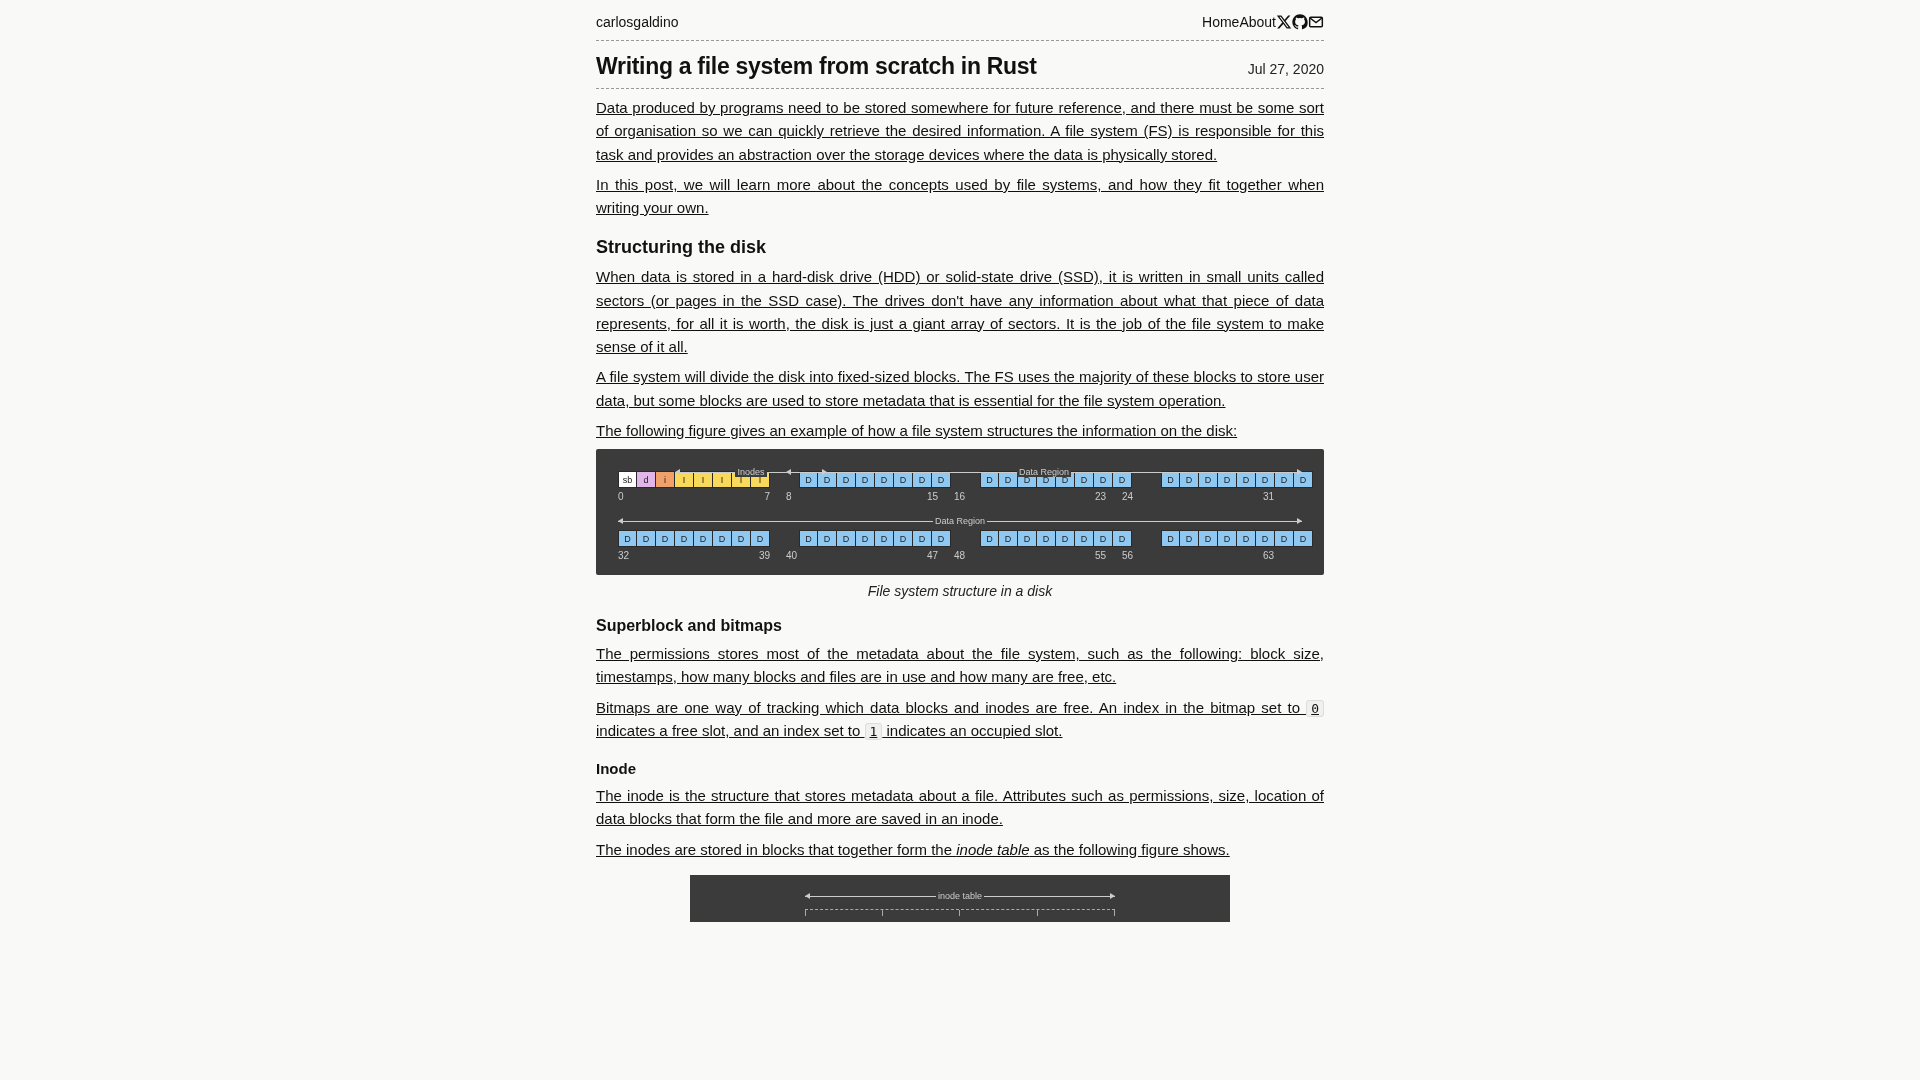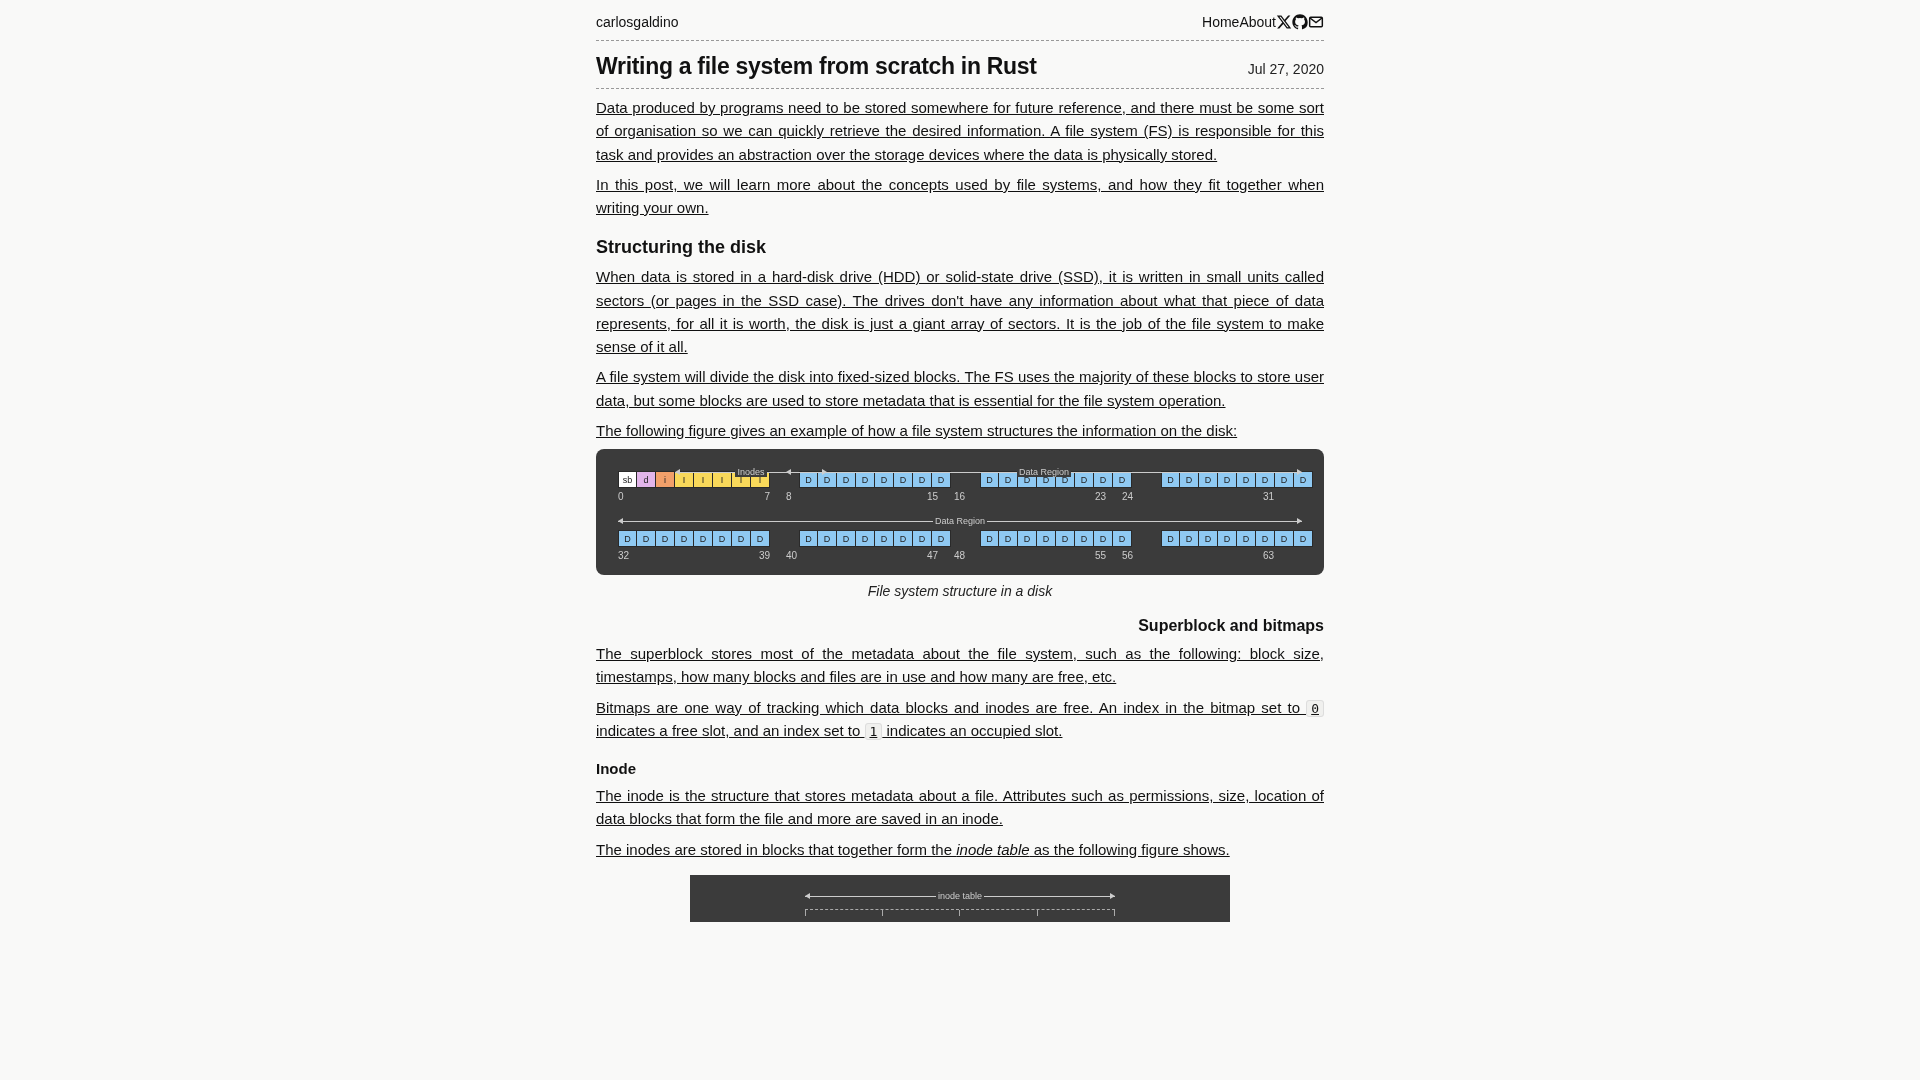--- a/index.html
+++ b/index.html
@@ -29,36 +29,36 @@
     display: flex;
     justify-content: space-between;
     align-items: baseline;
     padding: 12px 0 8px 0;
     border-bottom: 1px dashed #999;
   }
   h1 { font-size: 23px; font-weight: 700; letter-spacing: -0.3px; }
   .date { font-size: 14px; color: #222; }
   p { margin: 7px 0; line-height: 1.55; text-align: justify; text-decoration: underline; }
   h2 { font-size: 18px; font-weight: 700; margin-top: 18px; }
-  h3 { font-size: 16px; font-weight: 700; margin-top: 18px; text-align: right; }
+  h3 { font-size: 16px; font-weight: 700; margin-top: 18px; }
   h4 { font-size: 15px; font-weight: 700; margin-top: 18px; }
   em { font-style: italic; }
   code.inline {
     background: #f0f0ee;
     border: 1px solid #ddd;
     border-radius: 3px;
     padding: 0 4px;
     font-family: Menlo, Consolas, monospace;
     font-size: 13px;
   }
   
   .fig {
     background: #3b3b3b;
     padding: 18px 22px 14px 22px;
-    border-radius: 8px;
+    border-radius: 2px;
     color: #ccc;
     font-size: 10px;
     font-family: Arial, sans-serif;
   }
   .figcaption { text-align: center; font-style: italic; margin: 8px 0 14px 0; font-size: 14px; color: #222; }
   .grouplabels { display: flex; gap: 16px; margin-bottom: 4px; }
   .arrowlabel {
     position: relative;
     text-align: center;
     font-size: 9px;
@@ -300,21 +300,21 @@
             <span>56</span>
             <span>63</span>
           </div>
       </div>
     </div>
   </div>
   <div class="figcaption">File system structure in a disk</div>
 
 
   <h3>Superblock and bitmaps</h3>
-  <p>The superblock stores most of the metadata about the file system, such as the following: block size, timestamps, how many blocks and files are in use and how many are free, etc.</p>
+  <p>The permissions stores most of the metadata about the file system, such as the following: block size, timestamps, how many blocks and files are in use and how many are free, etc.</p>
   <p>
     <span>Bitmaps are one way of tracking which data blocks and inodes are free. An index in the bitmap set to </span><code class="inline">0</code><span> indicates a free slot, and an index set to </span><code class="inline">1</code><span> indicates an occupied slot.</span>
   </p>
 
   <h4>Inode</h4>
   <p>The inode is the structure that stores metadata about a file. Attributes such as permissions, size, location of data blocks that form the file and more are saved in an inode.</p>
   <p>
     <span>The inodes are stored in blocks that together form the </span><em>inode table</em><span> as the following figure shows.</span>
   </p>
 

